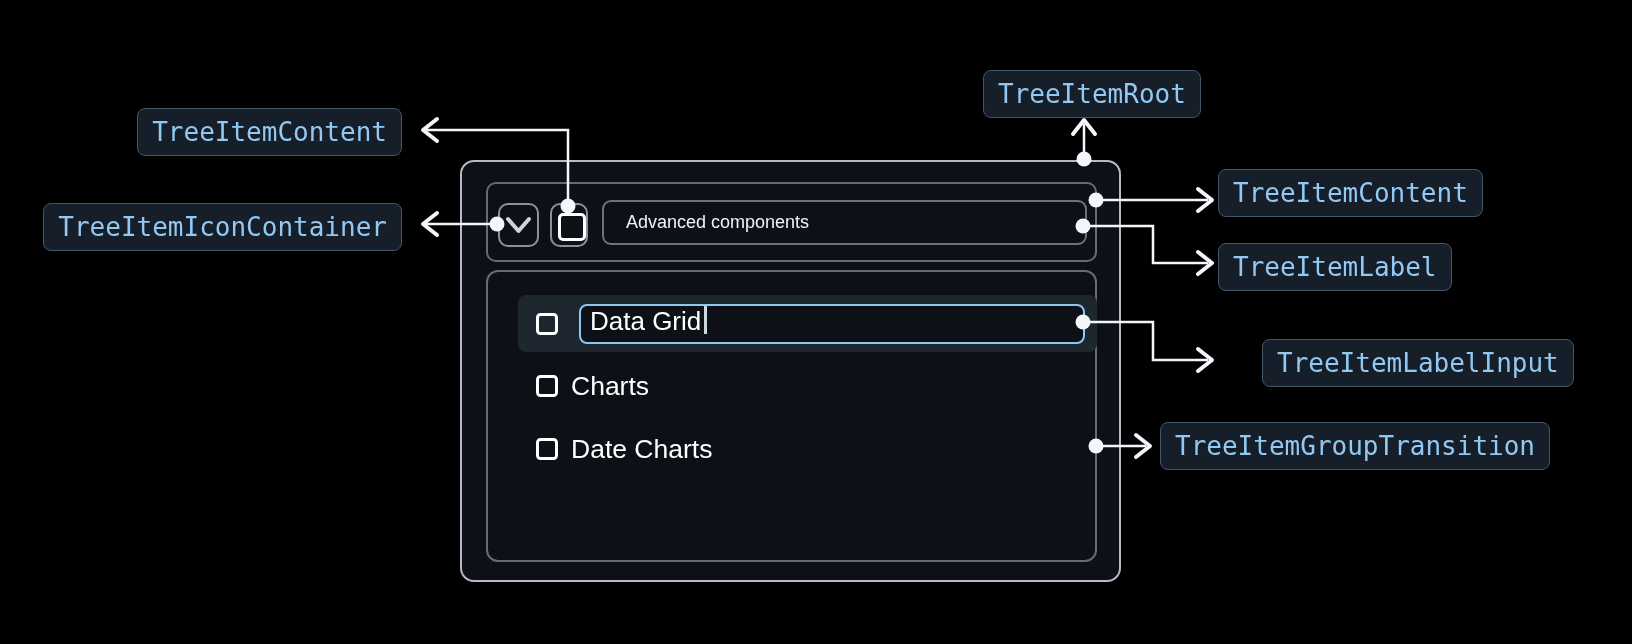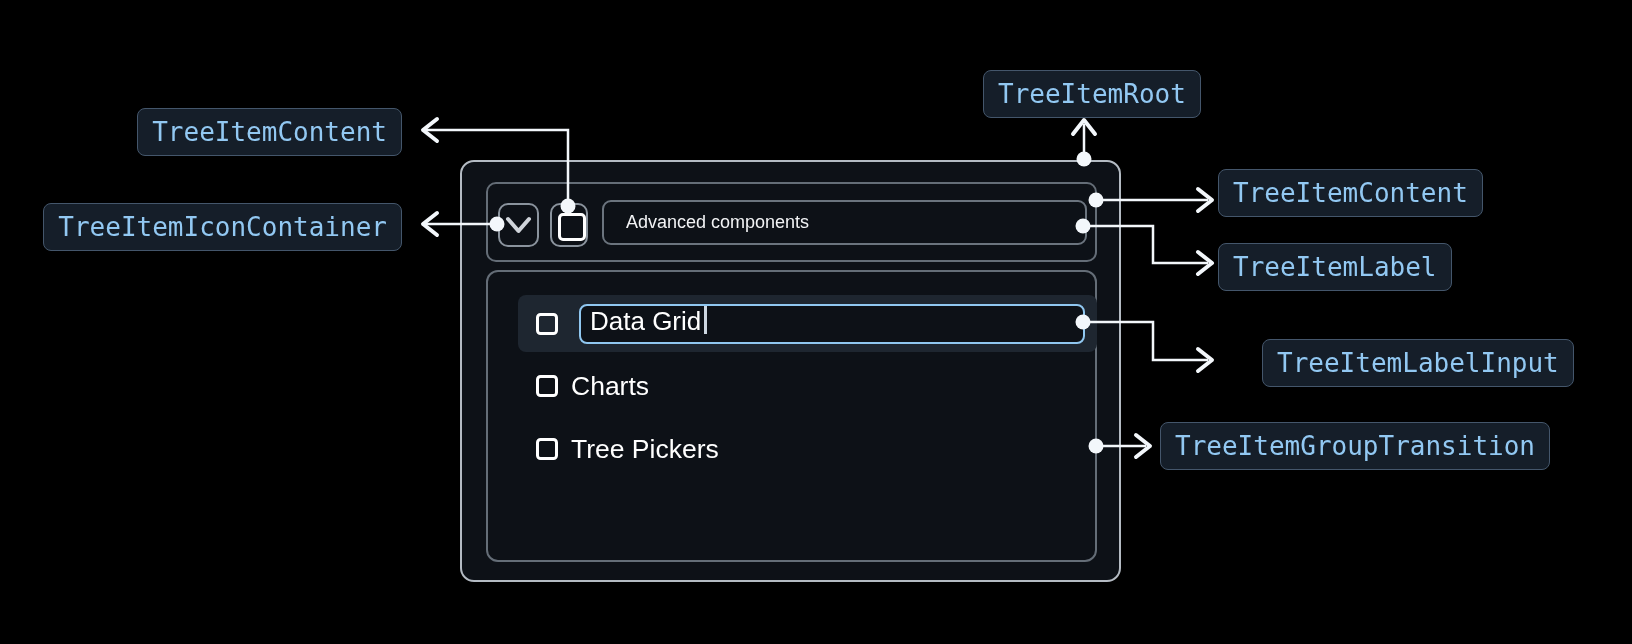--- a/index.html
+++ b/index.html
@@ -132,21 +132,21 @@
       </div>
     </div>
 
     <div class="item-row row1">
       <div class="item-checkbox"></div>
       <span class="item-label">Charts</span>
     </div>
 
     <div class="item-row row2">
       <div class="item-checkbox"></div>
-      <span class="item-label">Tree Pickers</span>
+      <span class="item-label">Date Charts</span>
     </div>
 
   </div>
 </div>
 
 <svg class="overlay" width="1632" height="644" viewBox="0 0 1632 644">
   <g stroke="#f3f7fb" stroke-width="2.5" fill="none">
 
     <path d="M 568 206 V 130 H 426"></path>
 

